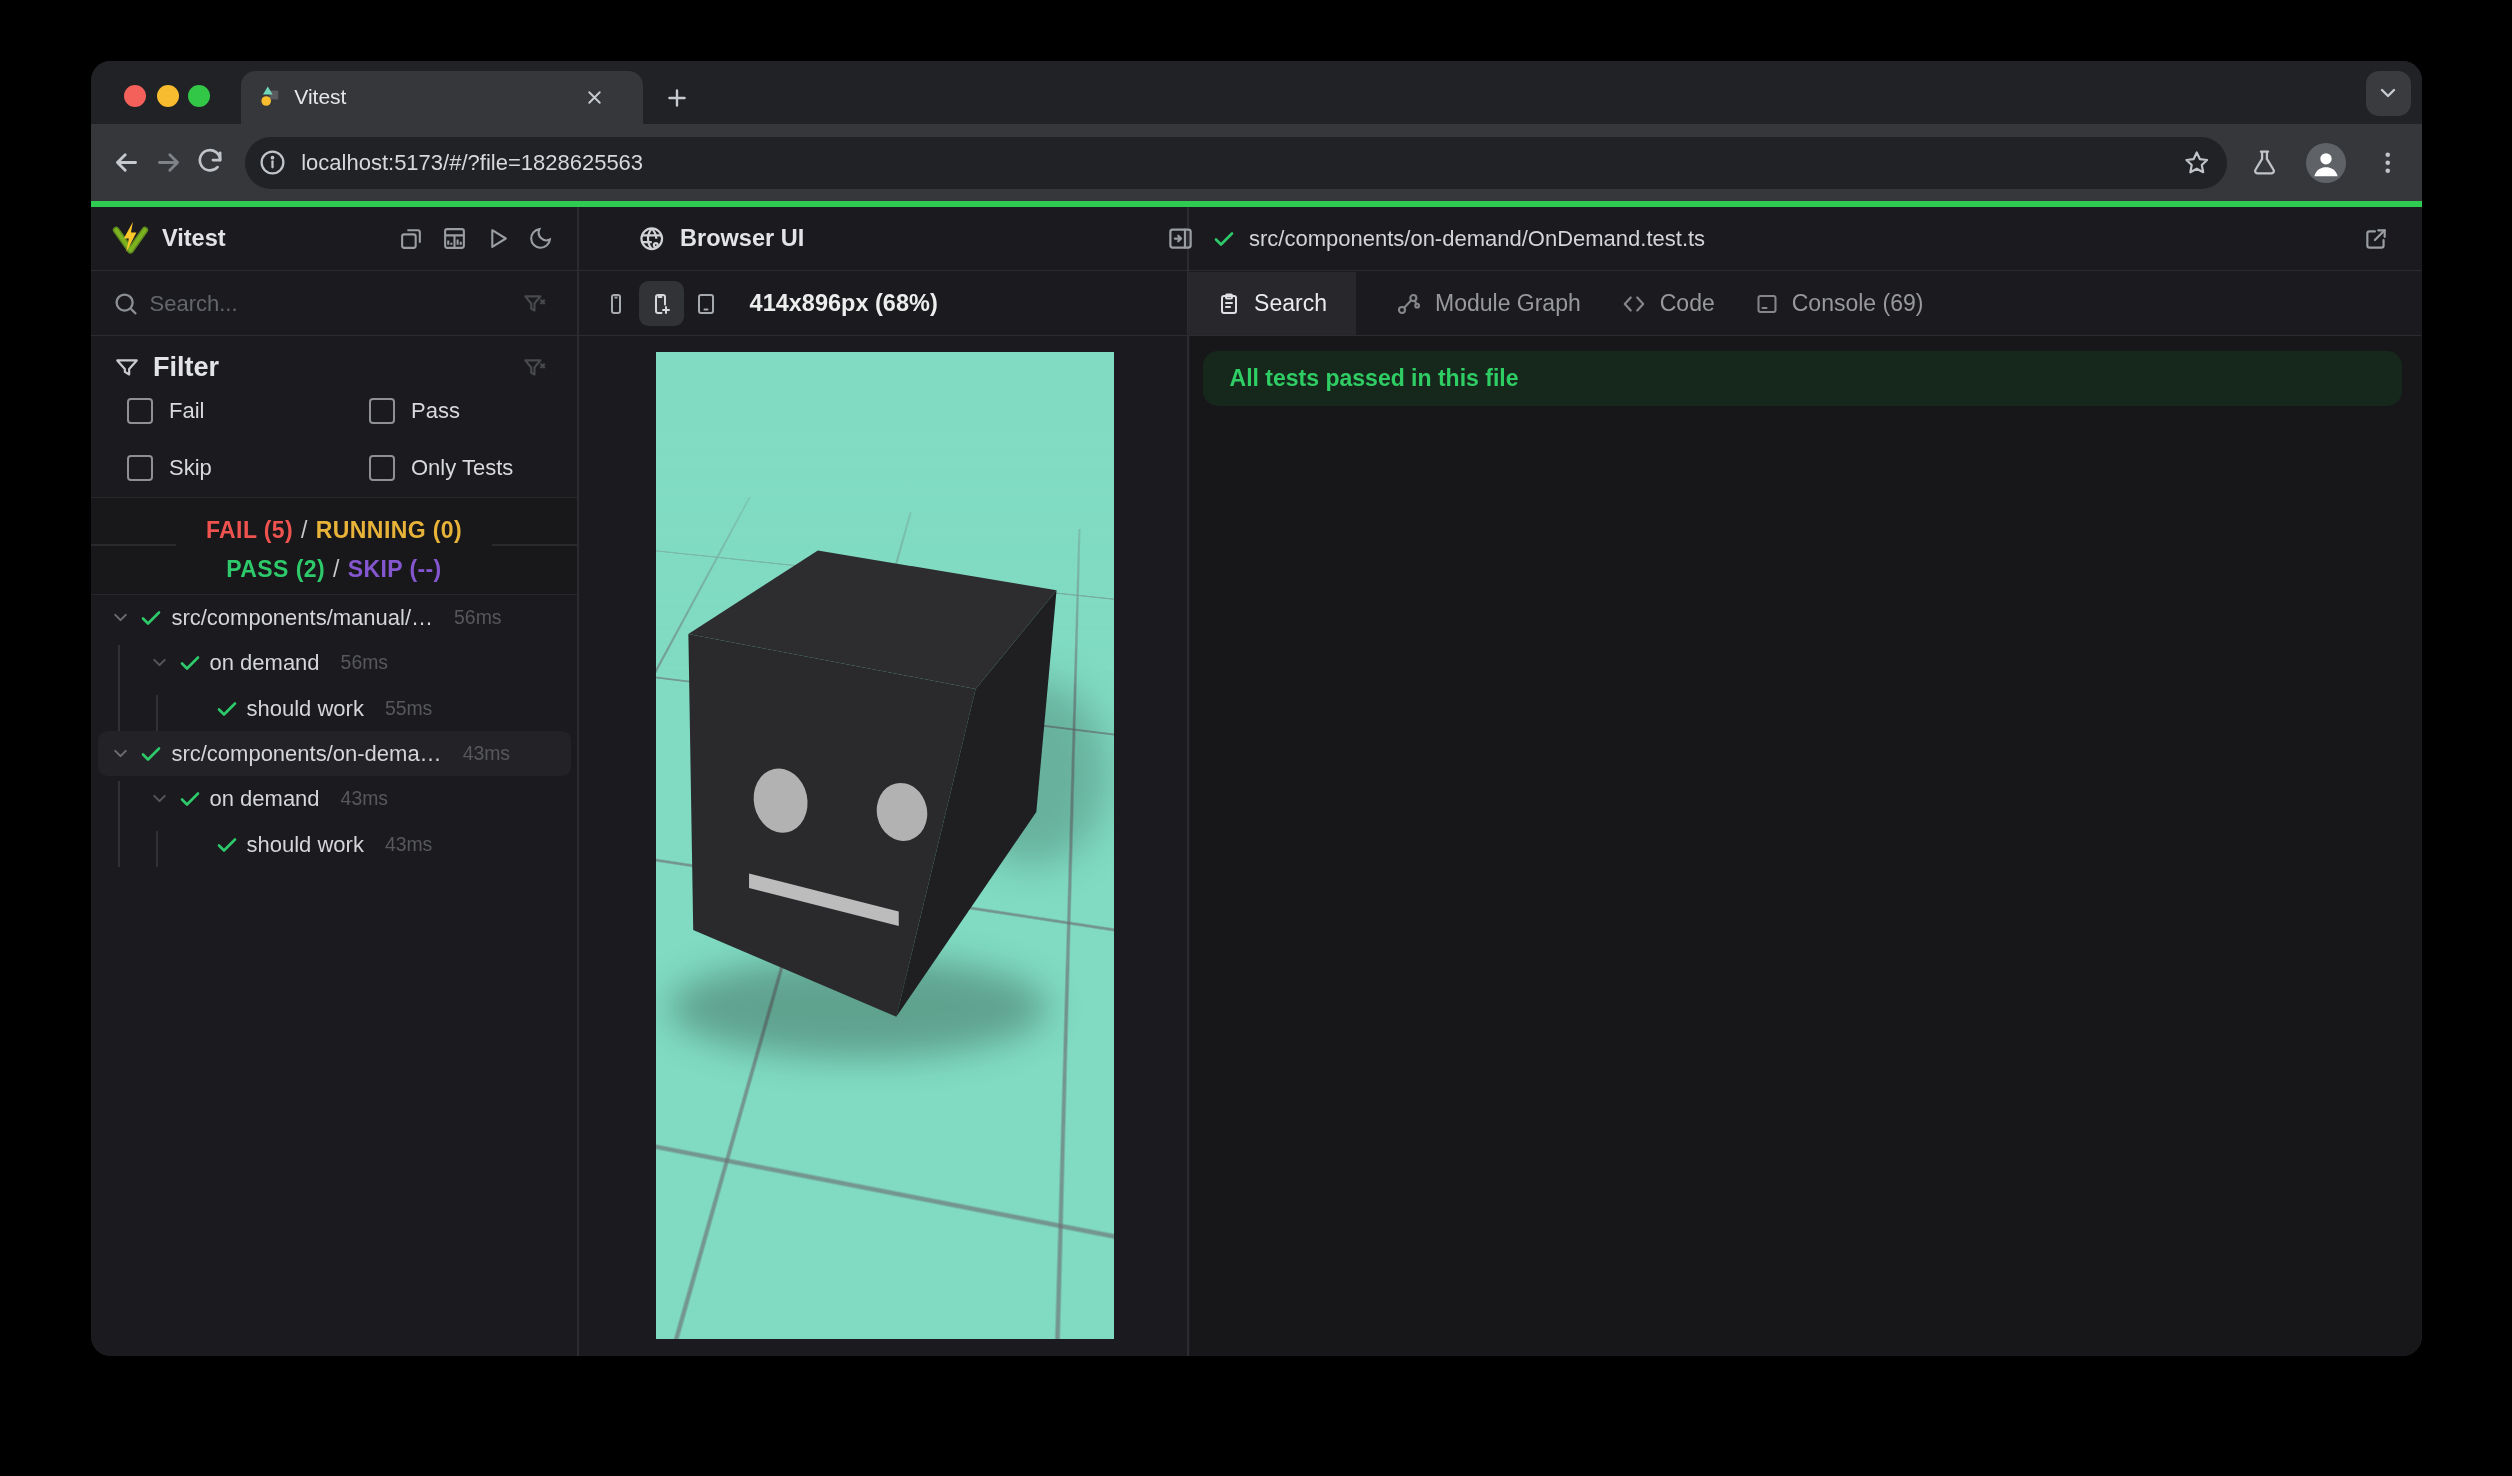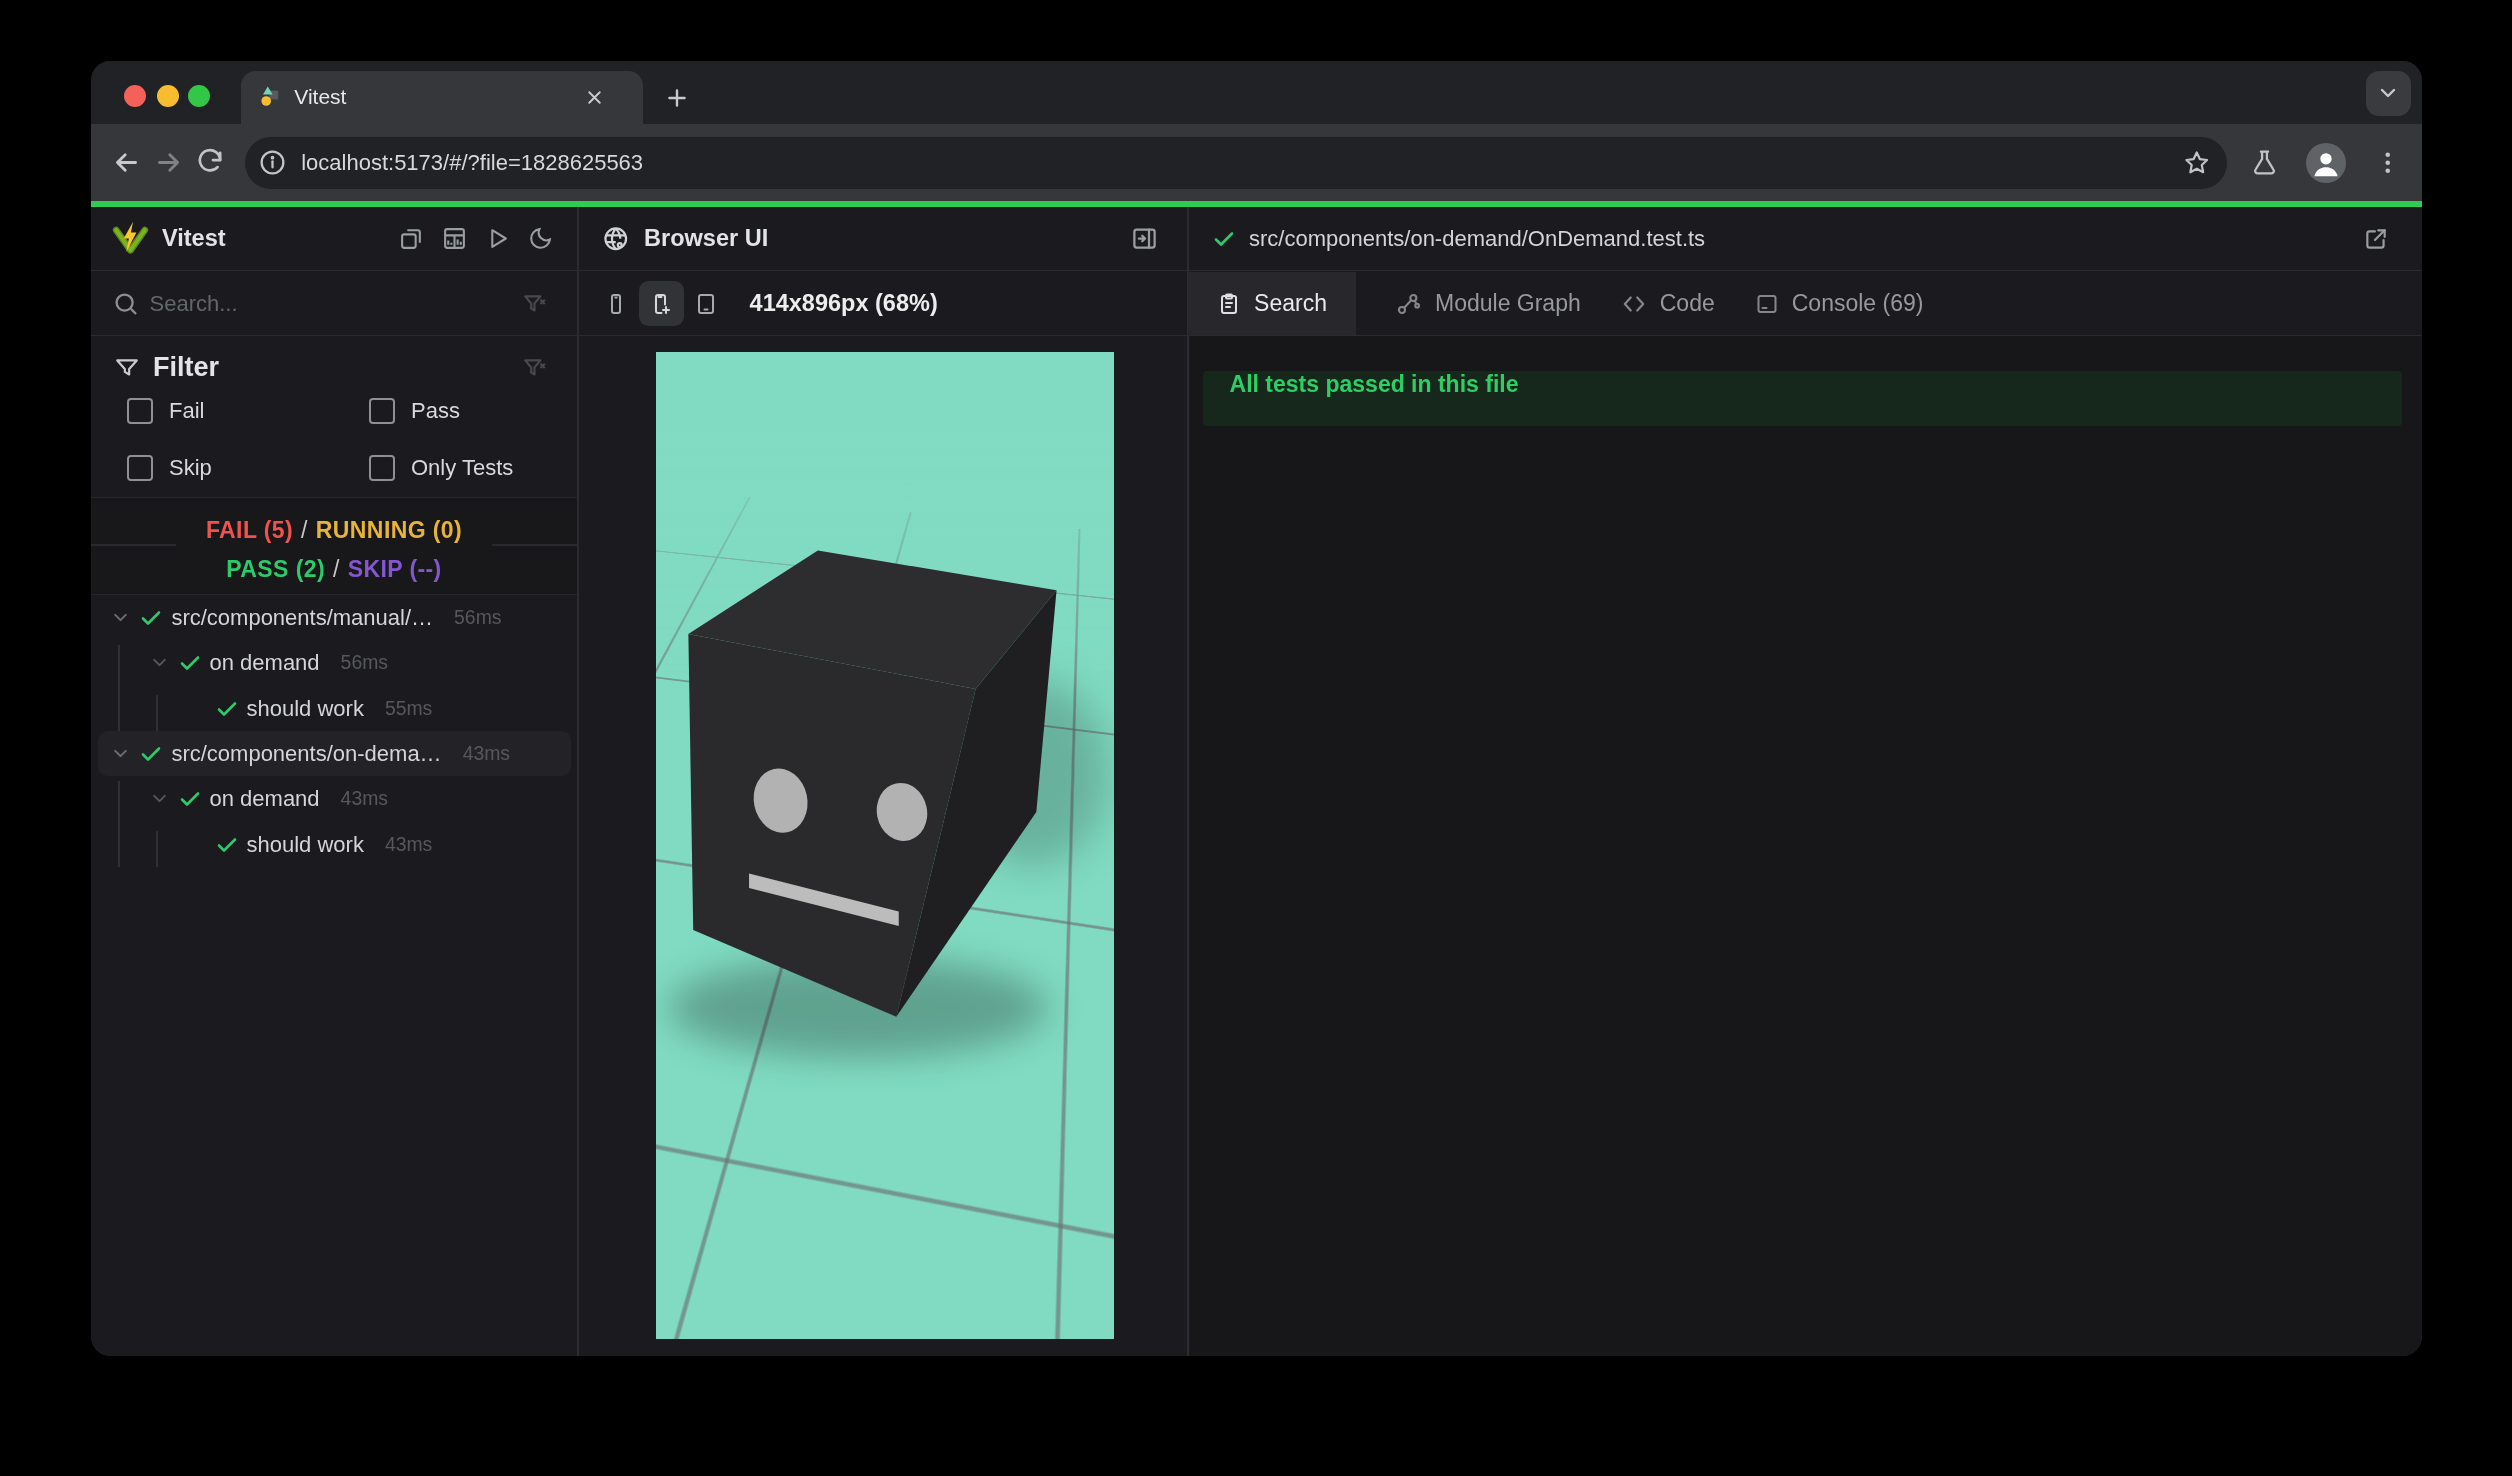--- a/index.html
+++ b/index.html
@@ -90,22 +90,22 @@
   .file-check{margin-left:24px;color:#2ec96a;}
   .file-path{margin-left:13px;font-size:22px;color:#d3d4d6;}
   .ext-link{position:absolute;right:32px;color:#9a9ea3;}
   .tabsbar{position:absolute;left:0;top:65px;width:100%;height:63px;display:flex;align-items:stretch;}
   .rtab{display:flex;align-items:center;font-size:23px;}
   .rtab.active{background:#28282c;width:168px;justify-content:center;color:#e9eaec;}
   .rtab.active .ricon{color:#dfe0e2;}
   .rtab.plain{color:#97999d;padding:0 0 0 40px;}
   .ricon{display:flex;margin-right:13px;color:#85878b;}
   .rbody{position:absolute;left:1.6px;top:129px;right:0;bottom:0;background:#17171a;}
-  .banner{position:absolute;left:13px;top:14.6px;right:19.4px;height:55px;background:#16281c;border-radius:4px;
-          display:flex;align-items:flex-start;margin-top:20px;}
+  .banner{position:absolute;left:13px;top:14.6px;right:19.4px;height:55px;background:#16281c;border-radius:15px;
+          display:flex;align-items:center;}
   .banner span{margin-left:27px;font-size:23px;font-weight:600;}
   svg{display:block;}
 </style>
 </head>
 <body>
 
 <div class="window">
 
   <div class="tabstrip">
     <div class="traffic t-red"></div>
@@ -370,21 +370,21 @@
                 <path d="M4 12.5l5 5L20 6.5"></path>
               </svg>
             </span>
           <span class="t-label">should work</span>
           <span class="t-dur">43ms</span>
         </div>
       </div>
     </div>
 
     <div style="position:absolute;left:488px;top:0;width:608px;height:100%;">
-      <div class="panel-head" style="left:0;width:608px;border-bottom:1.6px solid #2c2c30;">
+      <div class="panel-head" style="left:0;width:608px;border-bottom:1.6px solid #2c2c30;padding-left:36px;">
         <span class="globe">
           <svg width="27.5" height="27.5" viewBox="0 0 24 24" fill="none" stroke="currentColor" stroke-width="1.9">
               <circle cx="12" cy="12" r="9"></circle>
               <path d="M12 3a14 14 0 0 0 0 18M12 3a14 14 0 0 1 4 9M3.5 9h17M3.5 15h8.5"></path>
               <circle cx="15.5" cy="17.5" r="1.7"></circle>
             </svg>
         </span>
         <span class="ptitle bp-title">Browser UI</span>
         <span class="panel-open">
           <svg width="27" height="27" viewBox="0 0 24 24" fill="none" stroke="currentColor" stroke-width="2" stroke-linecap="round" stroke-linejoin="round">

